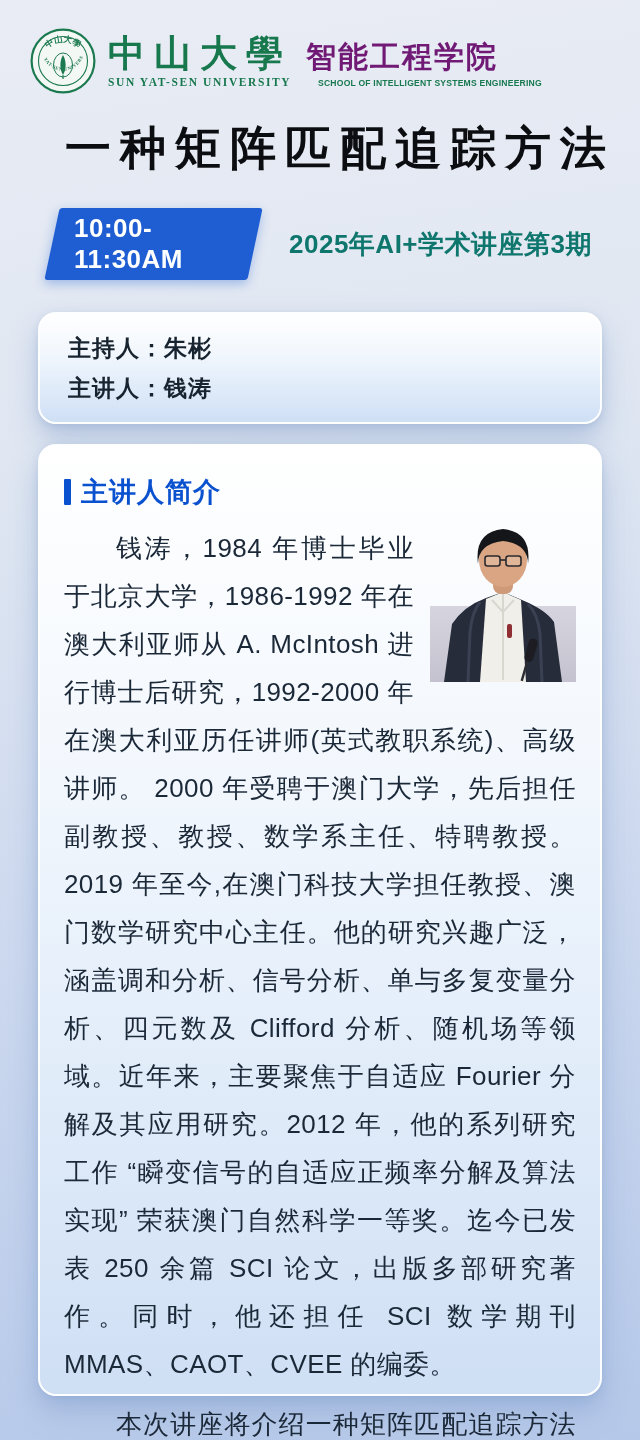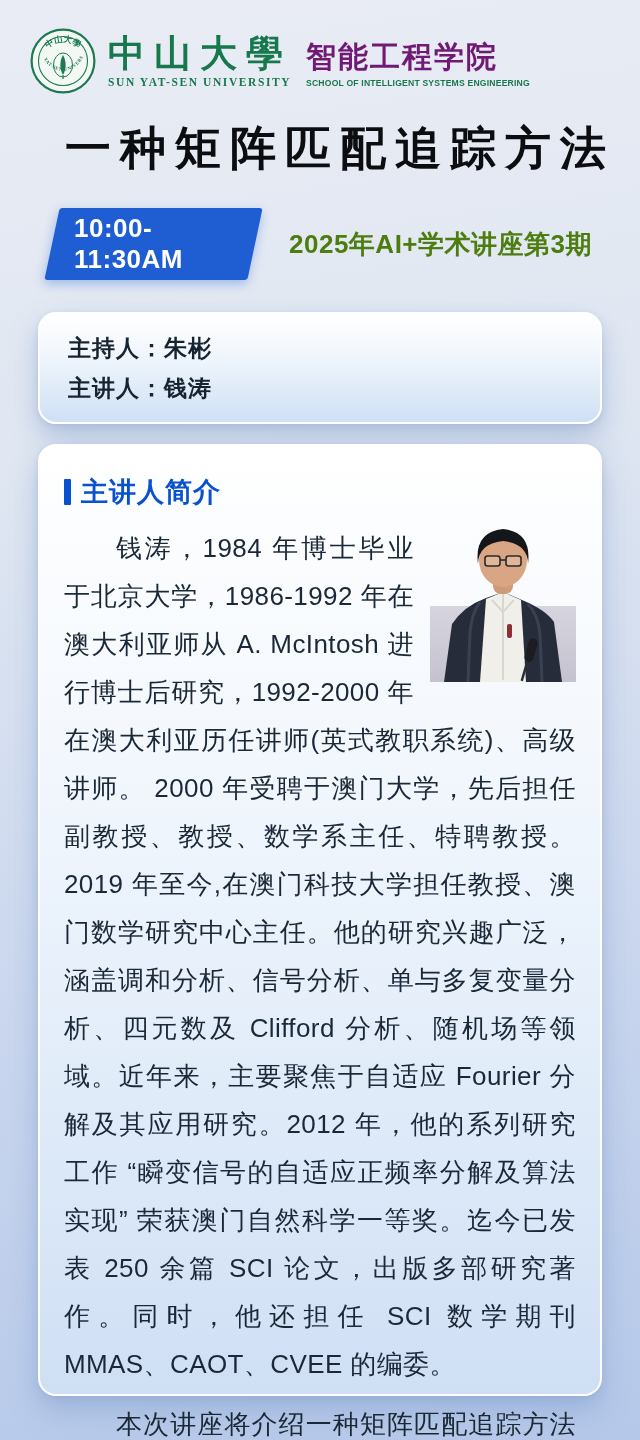--- a/index.html
+++ b/index.html
@@ -35,20 +35,21 @@
   }
   .school-cn {
     font-weight: bold; color: #701a75;
     font-size: 30px; letter-spacing: 2px; line-height: 1.1;
     white-space: nowrap;
   }
   .school-en {
     font-weight: bold; color: #17784e;
     font-size: 8.6px; letter-spacing: 0.2px; margin-top: 5px;
     white-space: nowrap;
+    margin-left: 12px;
   }
 
   
   .main-title {
     margin-top: 24px;
     text-align: center;
     font-size: 46px; font-weight: 900; color: #0c0d10;
     letter-spacing: 9px;
     font-family: "Liberation Sans", "DejaVu Sans", sans-serif;
     padding-left: 40px;
@@ -67,21 +68,21 @@
     box-shadow: 0 4px 10px rgba(30,94,210,0.35);
   }
   .time-badge .inner {
     display: inline-block;
     transform: skewX(12deg);
     color: #ffffff; font-weight: bold; font-size: 26px;
     letter-spacing: 0.5px;
   }
   .series-text {
     margin-left: 34px;
-    color: #4d7c0f; font-weight: bold; font-size: 26px;
+    color: #0f766e; font-weight: bold; font-size: 26px;
     letter-spacing: 0.5px; white-space: nowrap;
   }
 
   
   .card {
     margin: 0 38px;
     border-radius: 18px;
     background: linear-gradient(180deg, #ffffff 0%, #f2f7fd 35%, #dbe8f8 78%, #cfdff4 100%);
     border: 2px solid rgba(255,255,255,0.95);
     box-shadow: 0 14px 28px rgba(115,145,195,0.42), 0 2px 6px rgba(140,165,205,0.3);

